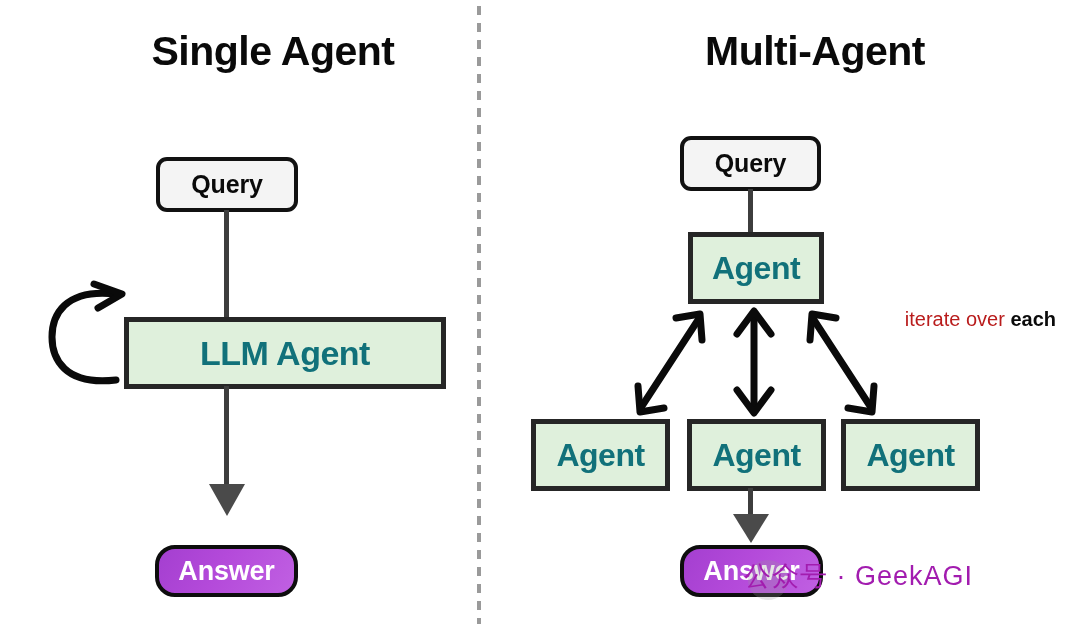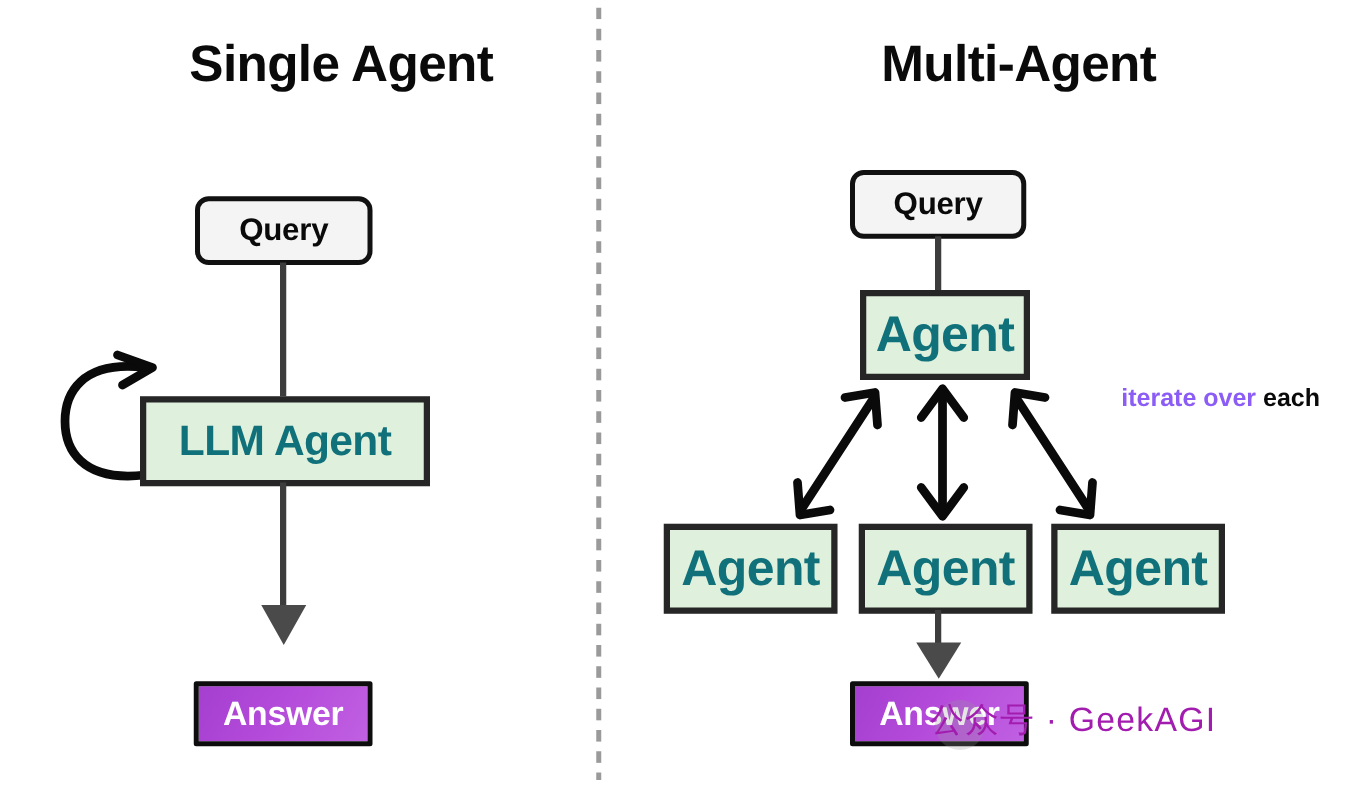--- a/index.html
+++ b/index.html
@@ -66,27 +66,27 @@
     justify-content: center;
     box-sizing: border-box;
   }
   .agent-box span {
     font-weight: bold;
     color: #11717a;
     letter-spacing: -0.5px;
     white-space: nowrap;
   }
   .agent-lg span { font-size: 34px; }
-  .agent-md span { font-size: 40px; }
+  .agent-md span { font-size: 32px; }
 
   
   .answer-box {
     background: linear-gradient(120deg, #a43fd0 0%, #b44ada 45%, #c060e2 100%);
     border: 4px solid #0d0d0d;
-    border-radius: 2px;
+    border-radius: 20px;
     display: flex;
     align-items: center;
     justify-content: center;
     box-sizing: border-box;
   }
   .answer-box span {
     font-weight: bold;
     font-size: 27px;
     color: #ffffff;
     letter-spacing: -0.2px;
@@ -96,21 +96,21 @@
   .conn {
     background: #3d3d3d;
   }
 
   
   .note {
     font-size: 20px;
     line-height: 25px;
     white-space: nowrap;
   }
-  .note .red  { color: #8b5cf6; font-weight: bold; }
+  .note .red  { color: #b91c1c; }
   .note .blk  { color: #0a0a0a; font-weight: bold; }
   .note .redb { color: #9b1622; font-weight: bold; }
   .note-left  { left: 22px;  top: 411px; text-align: left; }
   .note-right { right: 24px; top: 307px; text-align: right; }
 
   
   .watermark {
     left: 744px;
     top: 558px;
     font-size: 27px;
@@ -141,21 +141,21 @@
     <span>Query</span>
   </div>
 
   <div class="abs conn" style="left:224px; top:210px; width:5px; height:110px;"></div>
 
   <svg class="abs" style="left:44px; top:278px; width:100px; height:118px;" viewBox="0 0 100 118">
     <path d="M 72 16 C 20 10, 8 38, 8 59 C 8 80, 20 108, 72 102" fill="none" stroke="#0a0a0a" stroke-width="7" stroke-linecap="round"></path>
     <path d="M 50 6 L 78 16 L 54 30" fill="none" stroke="#0a0a0a" stroke-width="7" stroke-linecap="round" stroke-linejoin="round"></path>
   </svg>
 
-  <div class="abs agent-box agent-lg" style="left:112px; top:317px; width:232px; height:72px;">
+  <div class="abs agent-box agent-lg" style="left:124px; top:317px; width:322px; height:72px;">
     <span>LLM Agent</span>
   </div>
 
   <div class="abs conn" style="left:224px; top:386px; width:5px; height:104px;"></div>
   <svg class="abs" style="left:205px; top:482px; width:44px; height:36px;" viewBox="0 0 44 36">
     <polygon points="4,2 40,2 22,34" fill="#4a4a4a"></polygon>
   </svg>
 
 
   <div class="abs answer-box" style="left:155px; top:545px; width:143px; height:52px;">

